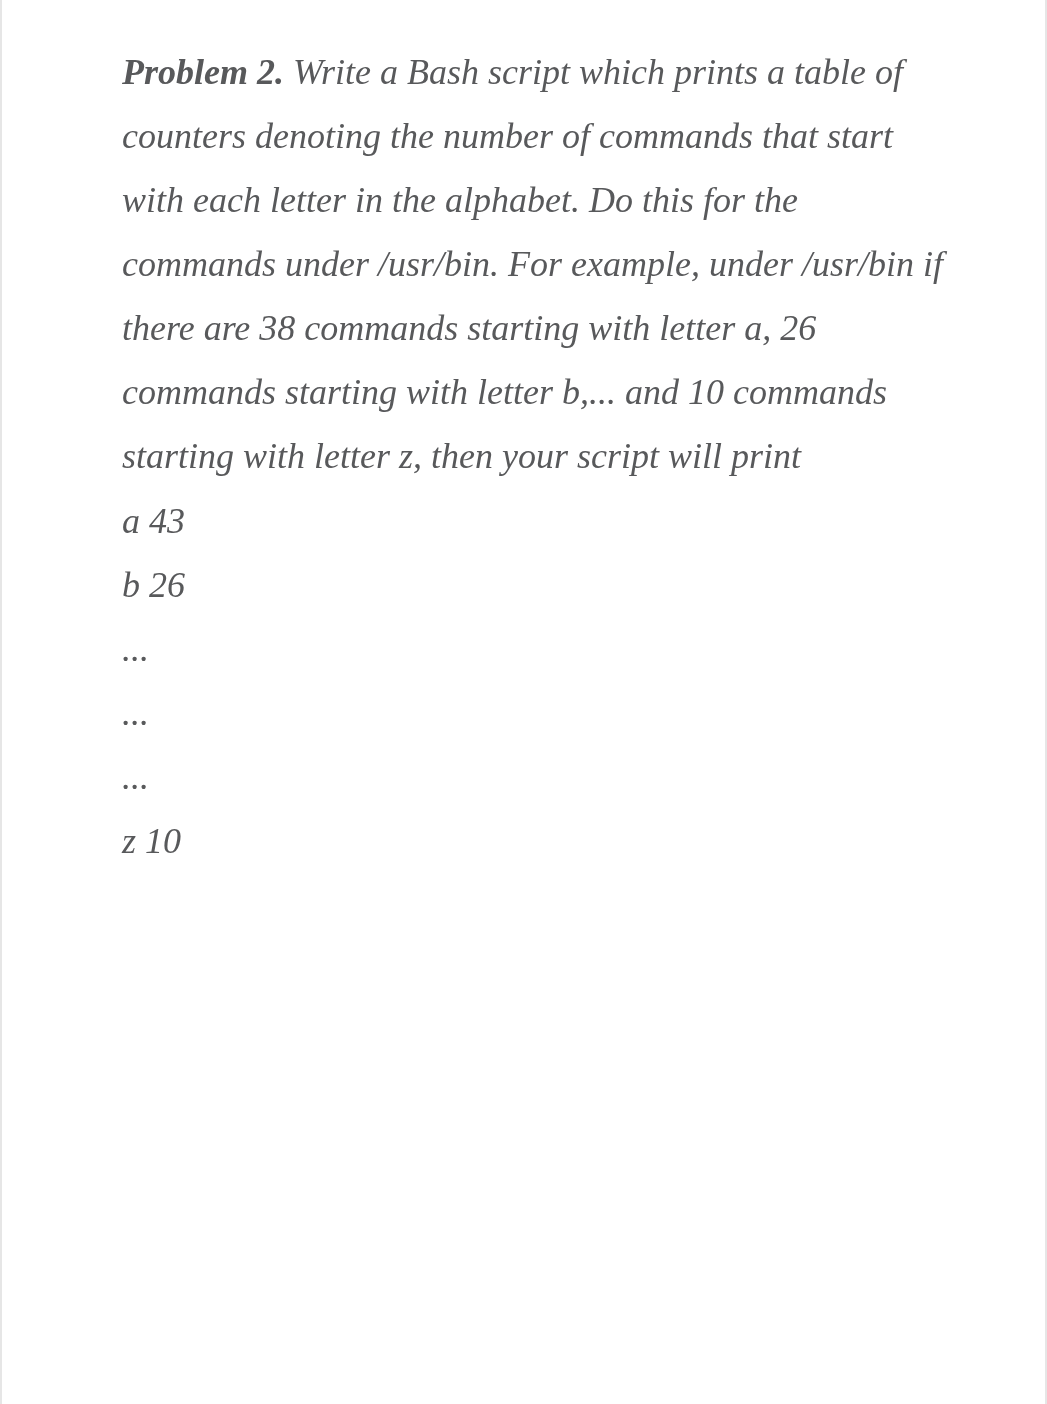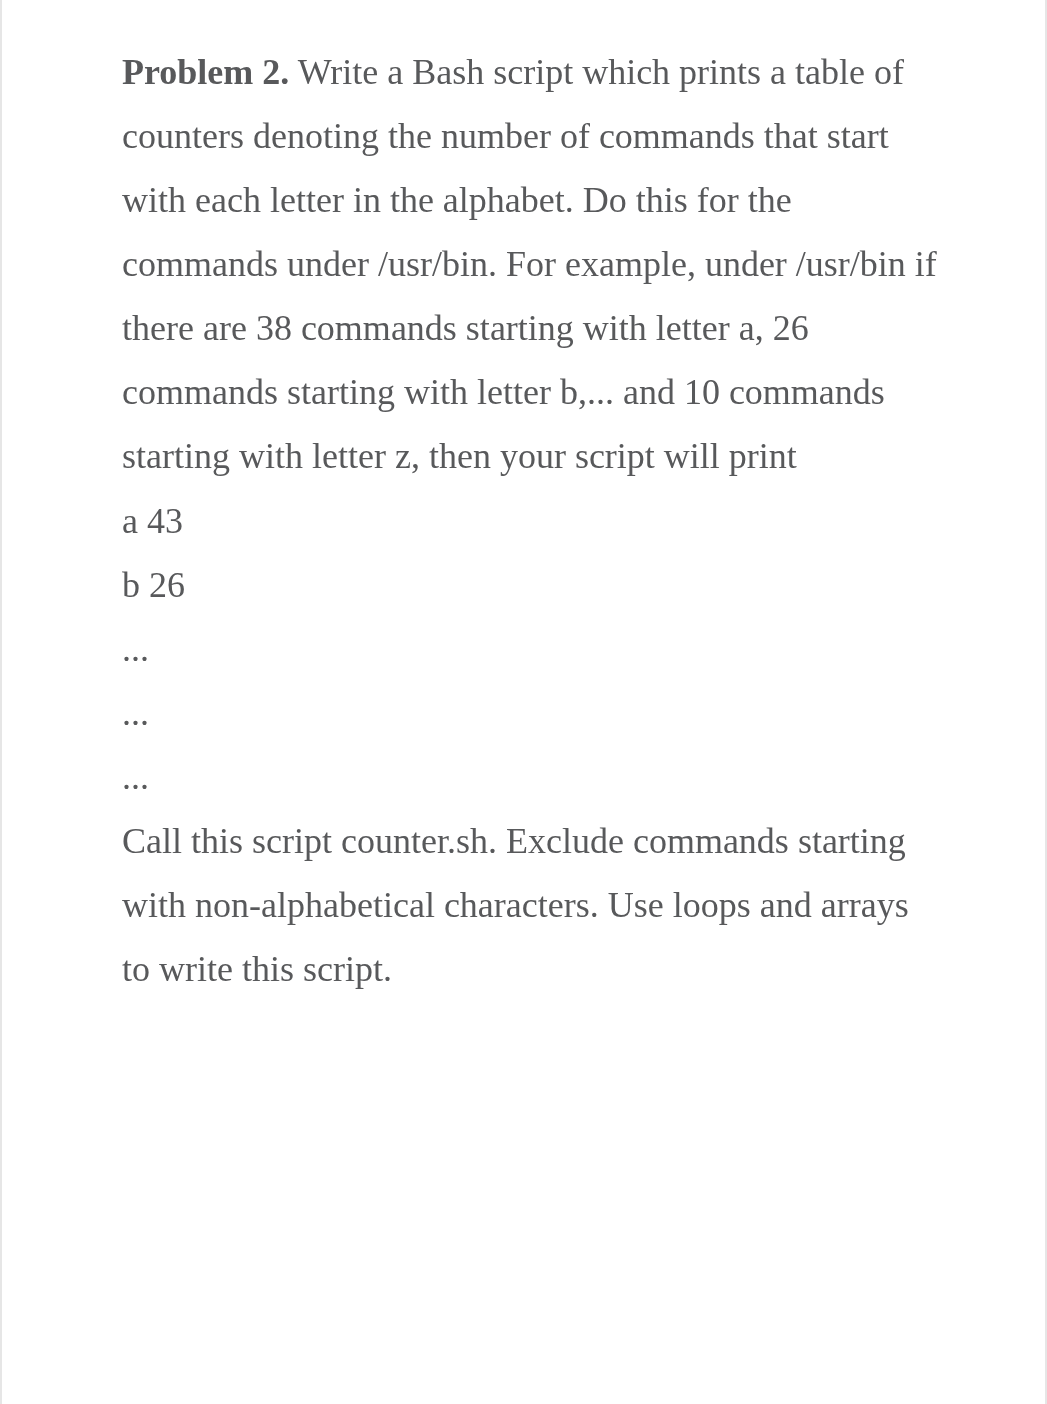--- a/index.html
+++ b/index.html
@@ -12,20 +12,21 @@
     min-height: 1404px;
     font-family: Georgia, "Times New Roman", serif;
   }
   .page {
     width: 1047px;
     min-height: 1404px;
     box-sizing: border-box;
     border-left: 2px solid #e6e6e6;
     border-right: 2px solid #e6e6e6;
     padding: 40px 100px 40px 120px;
+    font-style: italic;
   }
   .content {
     color: #58595b;
     font-size: 36px;
     line-height: 1.78;
   }
   .content strong {
     font-weight: 700;
     color: #58595b;
   }
@@ -39,15 +40,15 @@
 <div class="page">
   <div class="content">
     <span class="line">
       <strong>Problem 2.</strong><span> Write a Bash script which prints a table of counters denoting the number of commands that start with each letter in the alphabet. Do this for the commands under /usr/bin. For example, under /usr/bin if there are 38 commands starting with letter a, 26 commands starting with letter b,... and 10 commands starting with letter z, then your script will print</span>
     </span>
     <span class="line"> a 43</span>
     <span class="line">b 26</span>
     <span class="line">...</span>
     <span class="line">...</span>
     <span class="line">...</span>
-    <span class="line"> Call this script counter.sh. Exclude commands starting with non-alphabetical characters. Use loops and arrays to write this script.</span>
+    <span class="line">z 10</span>
   </div>
 </div>
 
 </body></html>

